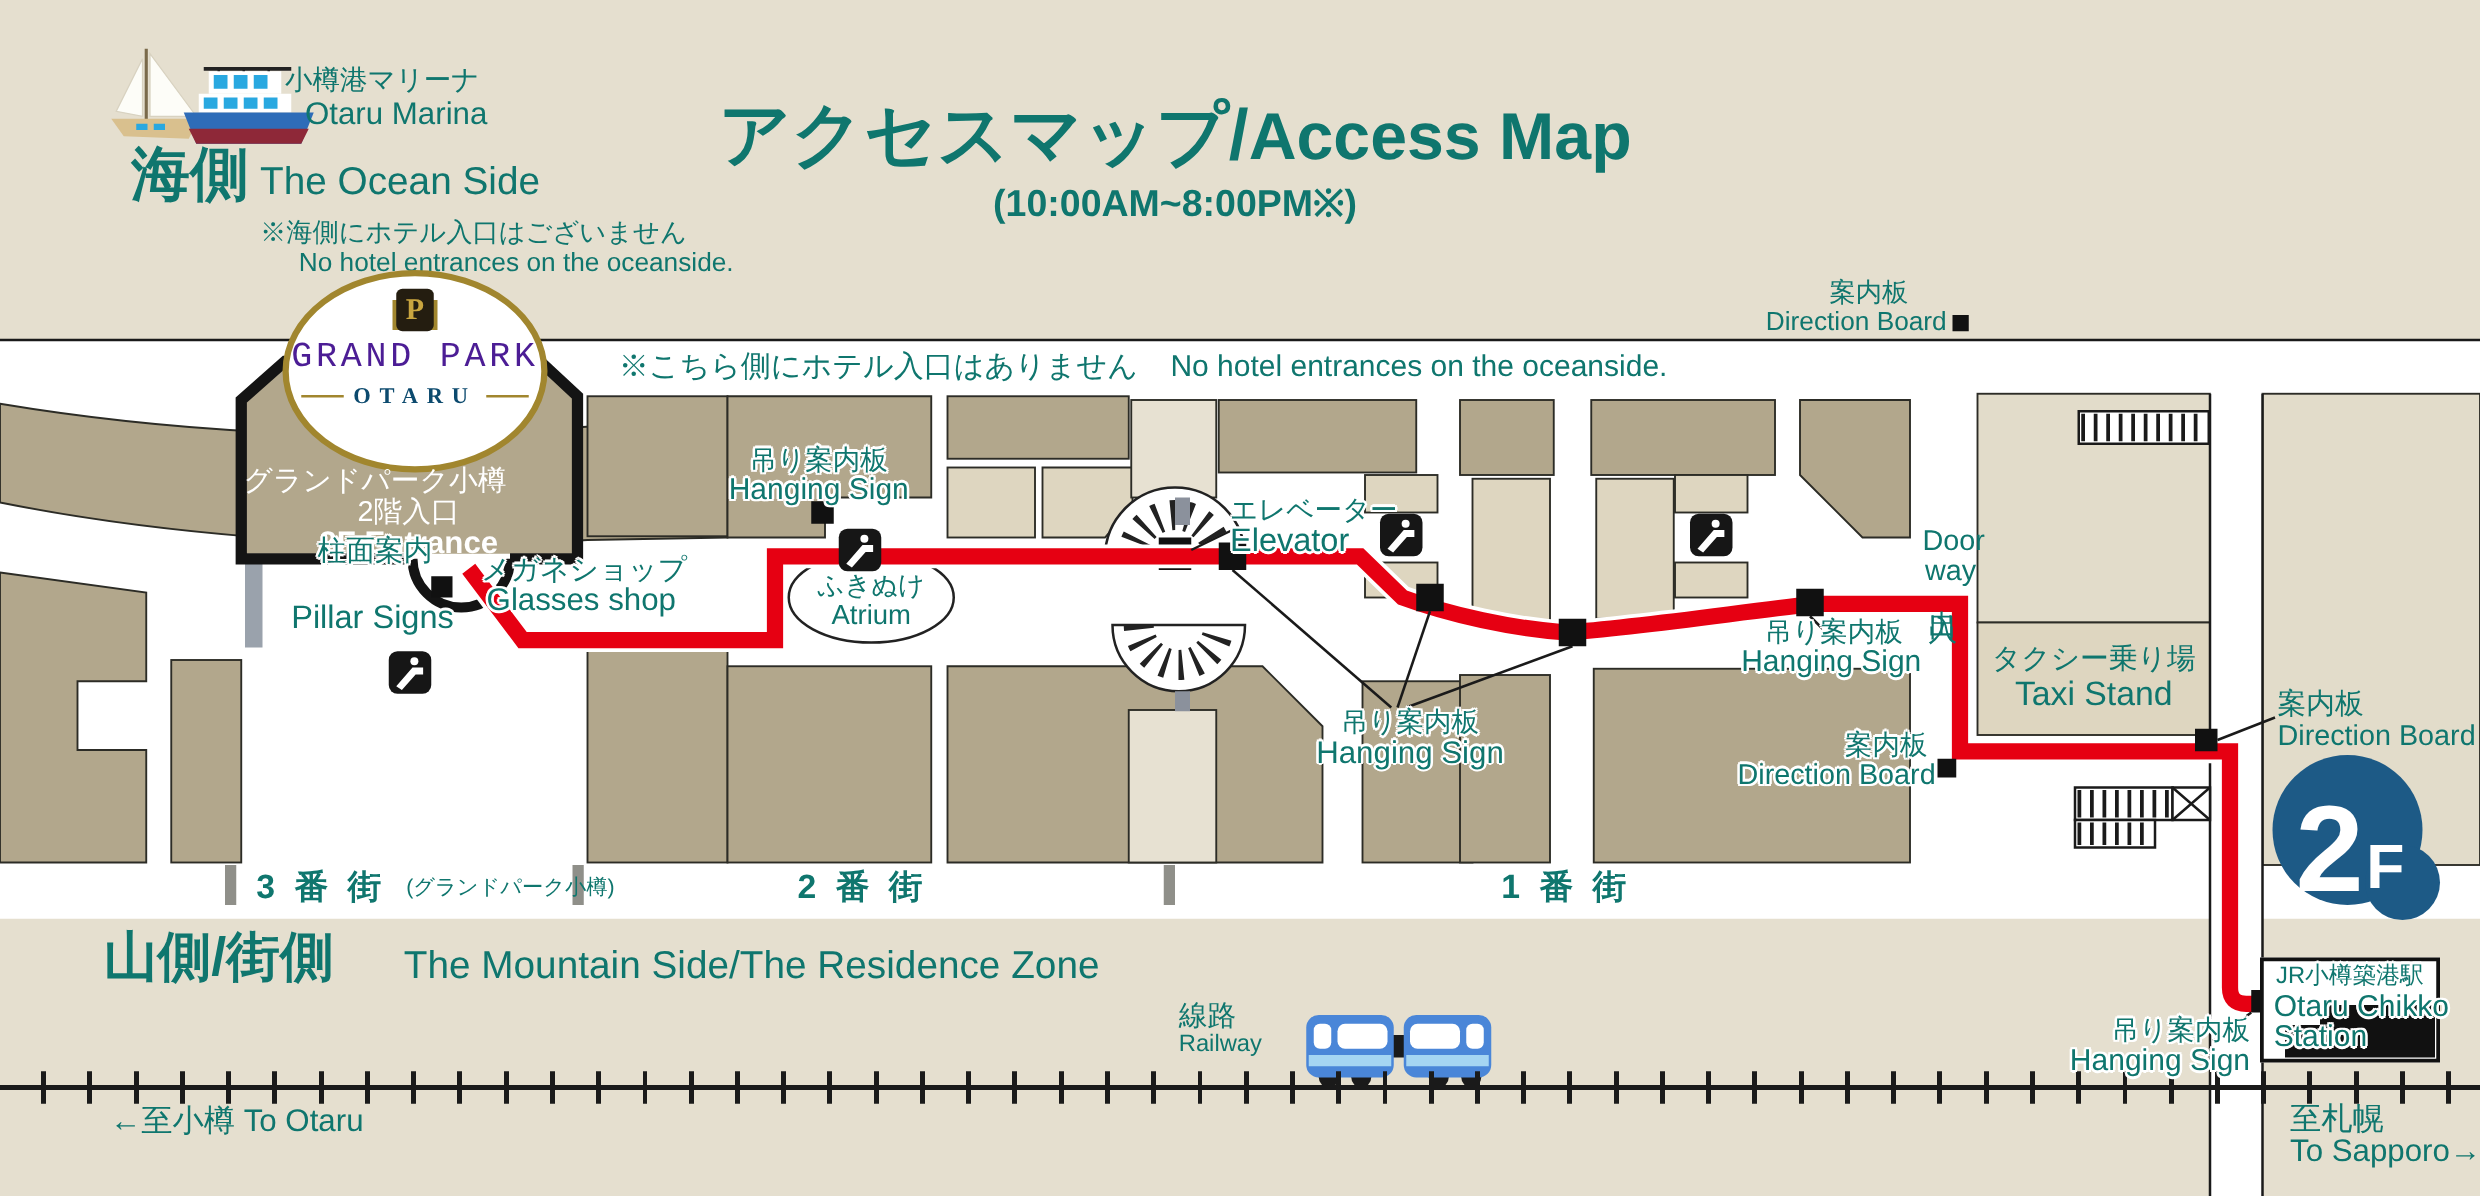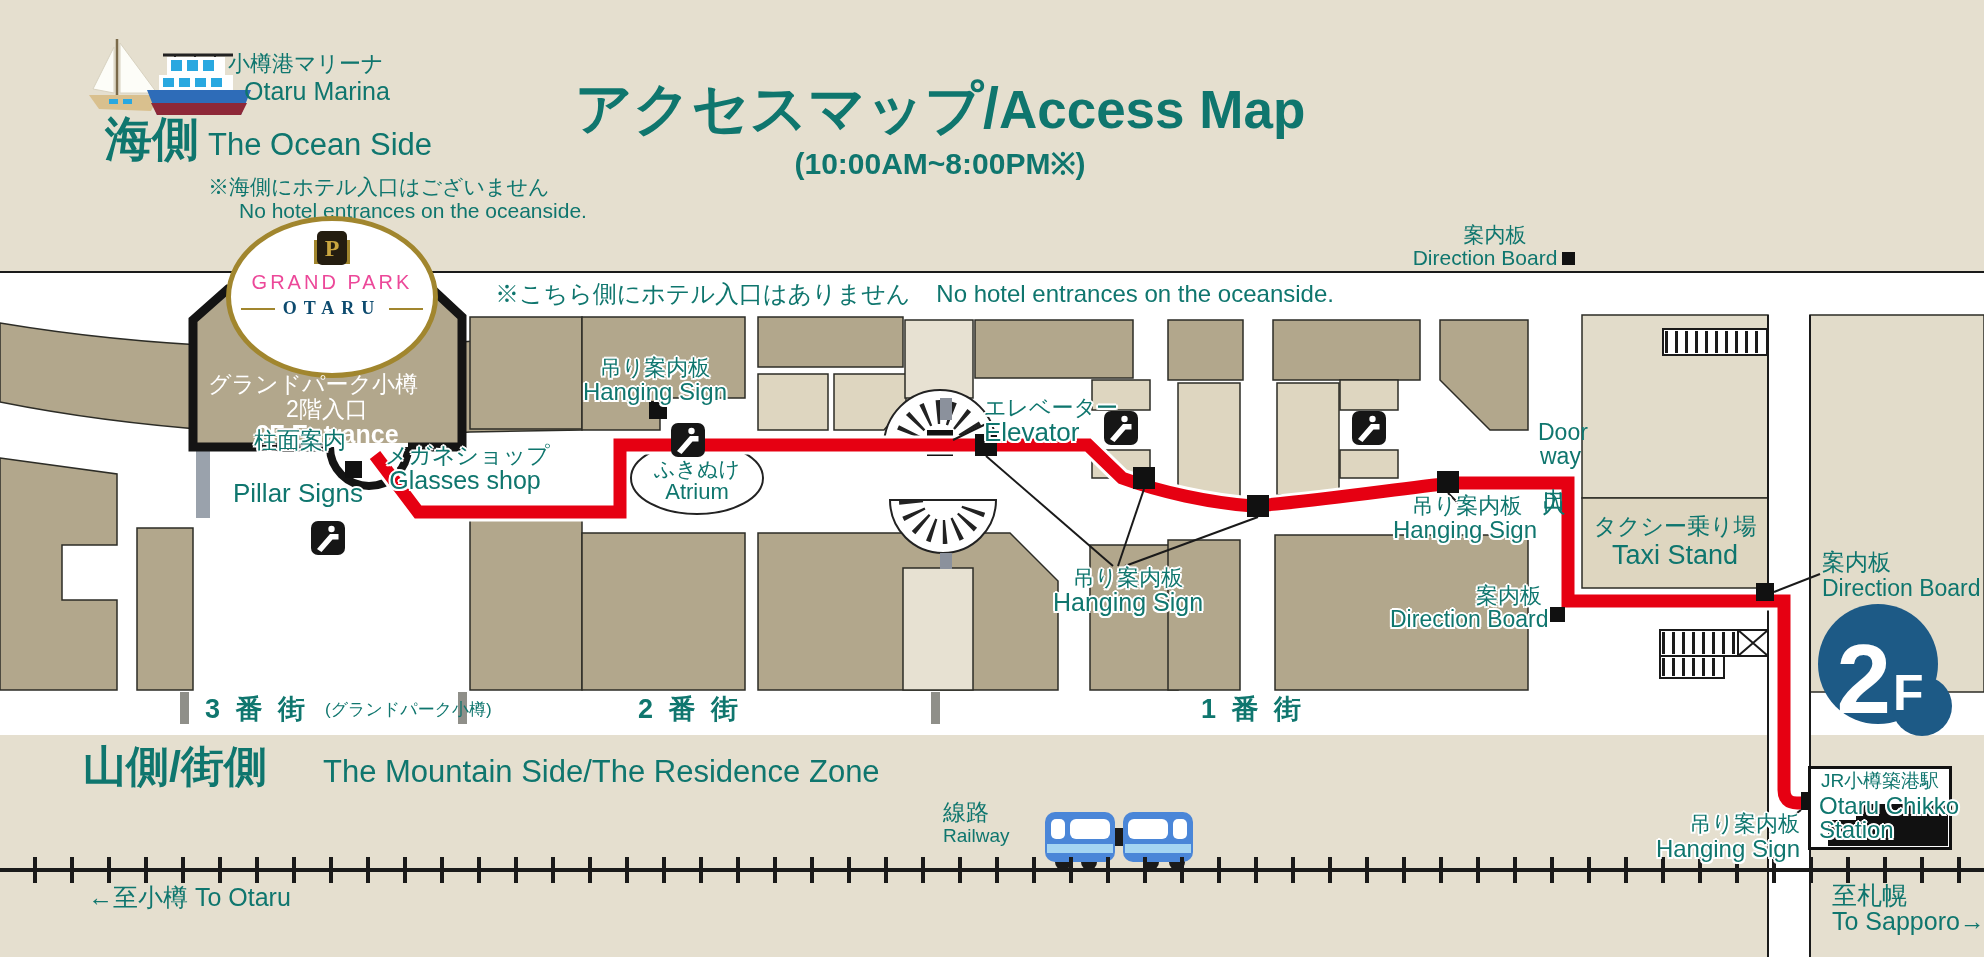--- a/index.html
+++ b/index.html
@@ -11,21 +11,21 @@
   .rgt{text-align:right;}
   .b{font-weight:bold;}
   .halo{text-shadow:-2px 0 #fff,2px 0 #fff,0 -2px #fff,0 2px #fff,
         -1.5px -1.5px #fff,1.5px 1.5px #fff,-1.5px 1.5px #fff,1.5px -1.5px #fff;}
   .wtxt{color:#fff;}
   .logo{position:absolute;left:226px;top:216px;width:202px;height:152px;background:#fff;
         border:5px solid #a1862e;border-radius:50%;text-align:center;}
   .crest{margin:10px auto 0;width:30px;height:34px;background:#241d10;color:#c9a53f;
          font-family:"Liberation Serif",serif;font-size:24px;font-weight:bold;line-height:34px;
          border-radius:5px;box-shadow:-8px 4px 0 -5px #a1862e,8px 4px 0 -5px #a1862e;}
-  .gp{margin-top:6px;font-family:Liberation Sans, sans-serif;color:#ec4899;font-size:20px;letter-spacing:3px;}
+  .gp{margin-top:6px;font-family:Liberation Mono, monospace;color:#4c1d95;font-size:28px;letter-spacing:3px;}
   .otaru-row{display:flex;align-items:center;justify-content:center;gap:8px;margin-top:4px;color:#0c4a6e;}
   .otaru-row .dash{width:34px;height:0;border-top:2px solid #a1862e;}
   .otaru-row .city{font-family:"Liberation Serif",serif;font-size:18px;letter-spacing:7px;font-weight:bold;}
   .badge-txt{position:absolute;left:1818px;top:604px;width:124px;height:118px;display:flex;
              align-items:flex-end;justify-content:center;color:#fff;font-weight:bold;}
   .badge-txt .big2{font-size:98px;line-height:.88;}
   .badge-txt .smF{font-size:50px;line-height:1;margin:0 0 4px 2px;}
   .station-box{position:absolute;left:1808px;top:766px;width:138px;height:78px;background:#fff;
                border:3px solid #111;}
   .station-sil{position:absolute;right:1px;bottom:1px;width:92px;height:42px;background:#111;}
@@ -250,21 +250,21 @@
 
   <div class="logo">
     <div class="crest">P</div>
     <div class="gp">GRAND PARK</div>
     <div class="otaru-row">
       <span class="dash"></span>
       <span class="city">OTARU</span>
       <span class="dash"></span>
     </div>
   </div>
-  <div class="lbl ctr wtxt" style="left:197px;top:372px;width:232px;font-size:23px;">グランドパーク小樽</div>
+  <div class="lbl ctr wtxt" style="left:184px;top:372px;width:232px;font-size:23px;">グランドパーク小樽</div>
   <div class="lbl ctr wtxt" style="left:197px;top:397px;width:260px;font-size:23px;">2階入口</div>
   <div class="lbl ctr wtxt b" style="left:197px;top:421px;width:260px;font-size:25px;">2F Entrance</div>
 
   <div class="lbl ctr halo" style="left:230px;top:428px;width:140px;font-size:23px;">柱面案内</div>
   <div class="lbl ctr halo" style="left:218px;top:479px;width:160px;font-size:26px;">Pillar Signs</div>
 
   <div class="lbl ctr halo" style="left:385px;top:443px;width:160px;font-size:23px;">メガネショップ</div>
   <div class="lbl ctr halo" style="left:385px;top:467px;width:160px;font-size:25px;">Glasses shop</div>
 
   <div class="lbl ctr halo" style="left:575px;top:356px;width:160px;font-size:22px;">吊り案内板</div>

